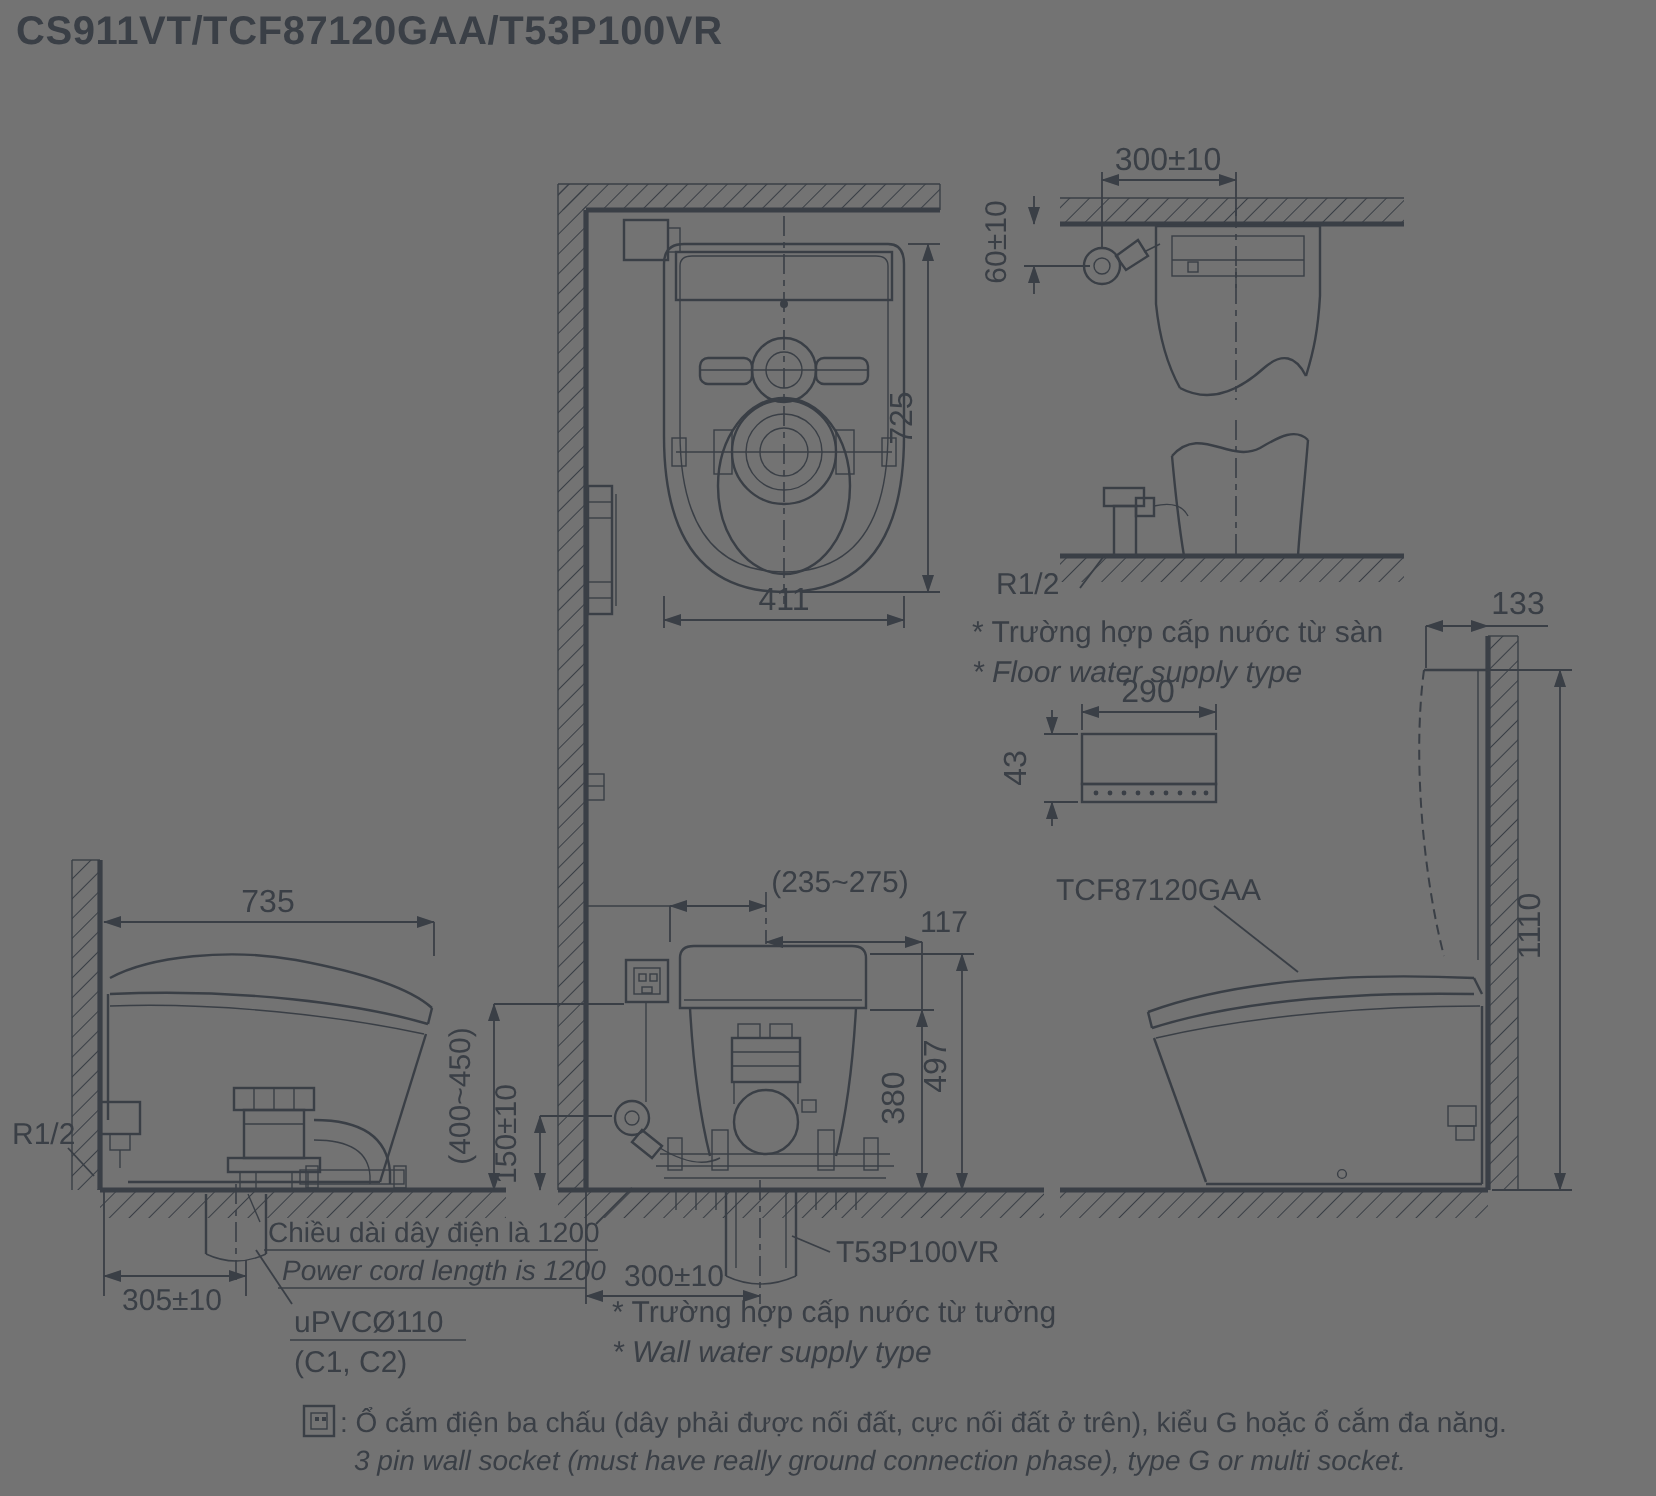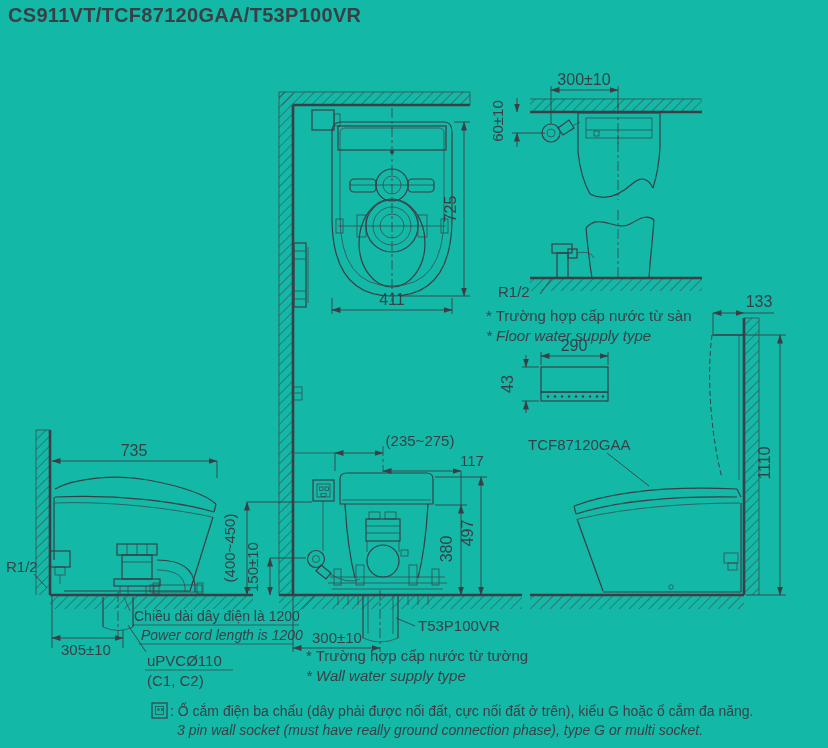--- a/index.html
+++ b/index.html
@@ -1,16 +1,16 @@
 <!DOCTYPE html>
 <html><head>
 <meta charset="utf-8">
 <style>
   html,body{margin:0;padding:0;background:#fff}
-  .wrap{width:828px;height:748px;background:#14b8a6;position:relative;overflow:hidden}
+  .wrap{width:828px;height:748px;background:#737373;position:relative;overflow:hidden}
   svg{display:block}
   text{font-family:"Liberation Sans","DejaVu Sans",sans-serif;fill:#3a3f46}
   .t20{font-size:20px;font-weight:700;letter-spacing:.3px}
   .t16{font-size:16px}
   .t15{font-size:15px}
   .t14{font-size:14px}
   .it{font-style:italic}
   .ln,.thin,.dim,.wf,.cl,.dash{stroke:#3a3f46;fill:none;stroke-linecap:butt}
   .ln{stroke-width:1.2}
   .thin{stroke-width:.7}

